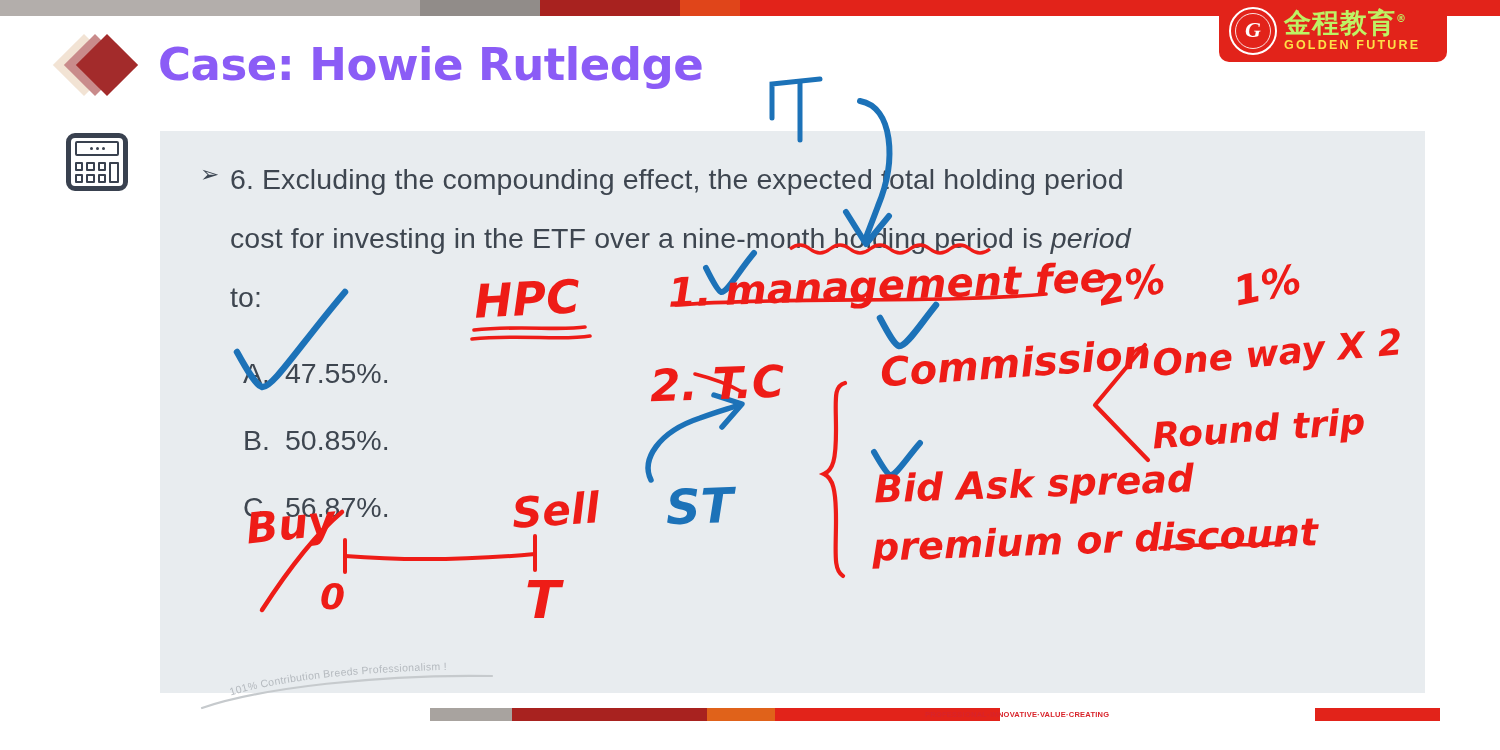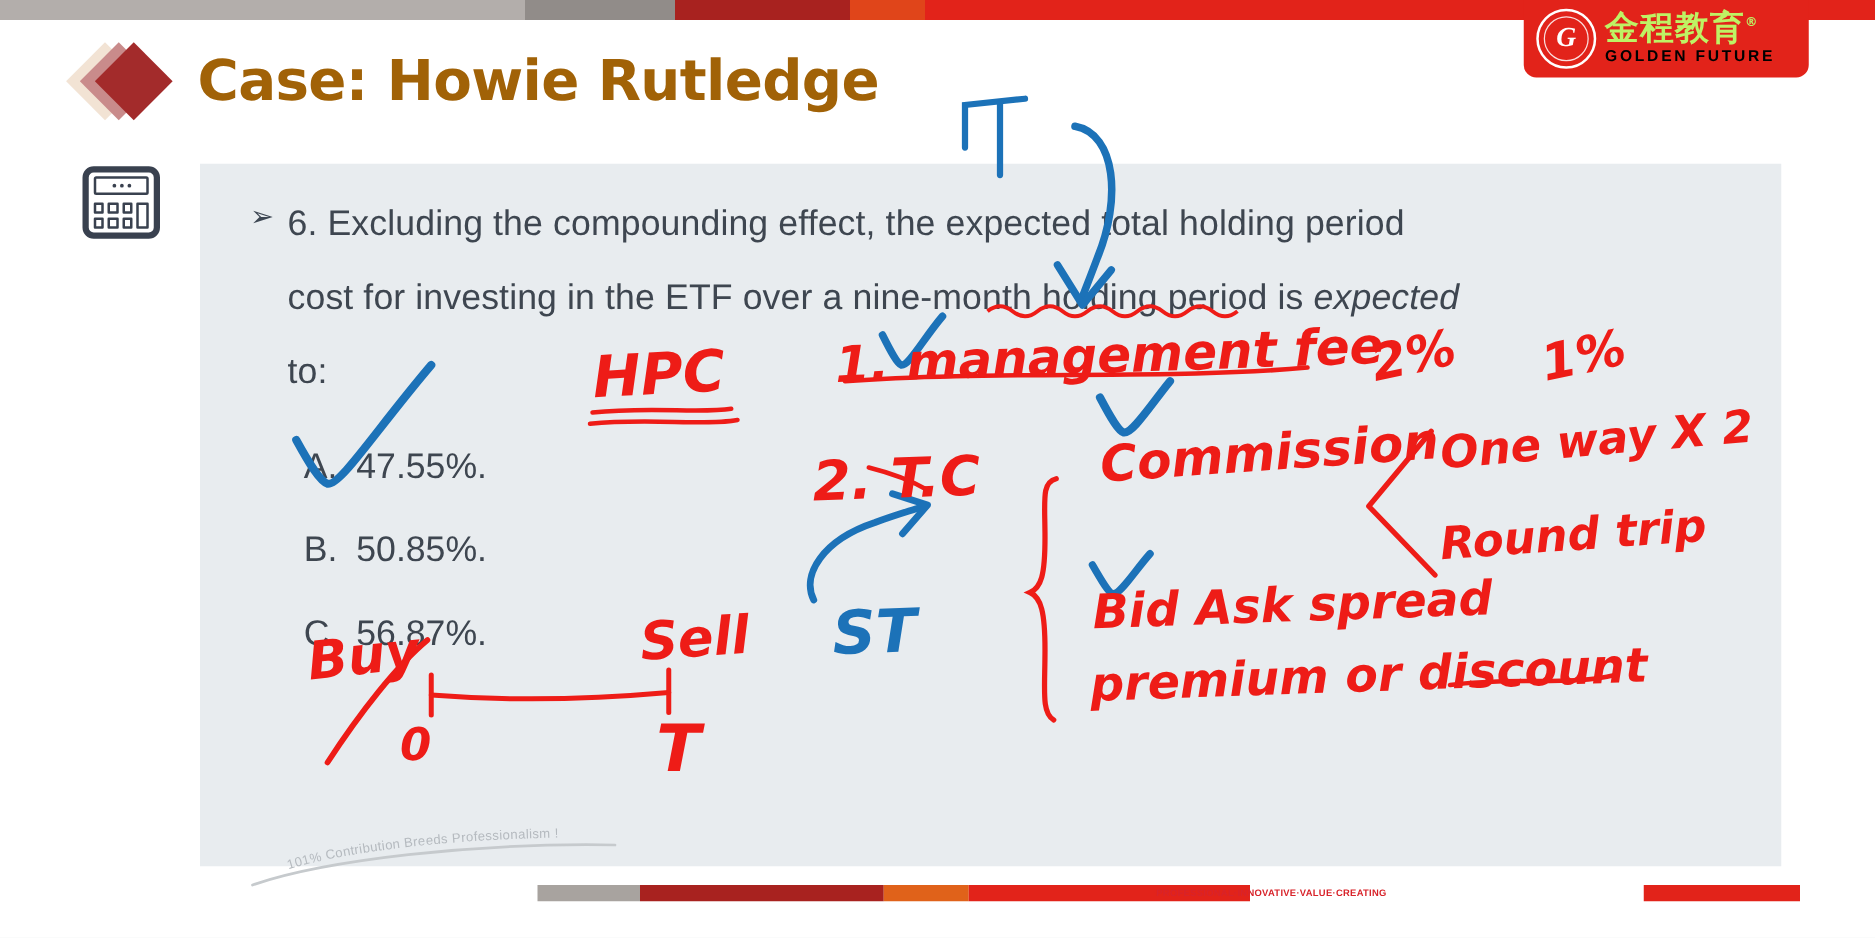--- a/index.html
+++ b/index.html
@@ -35,31 +35,31 @@
   .logo-emblem .gmark{
     color:#ffffff;font-size:22px;font-style:italic;font-weight:bold;
     font-family:"Liberation Serif", serif;line-height:1;position:relative;top:-1px;
   }
   .logo-text{margin-left:7px;display:flex;flex-direction:column;justify-content:center;}
   .logo-cn{
     color:#bef264;font-size:27px;font-weight:bold;letter-spacing:1px;line-height:1.05;
     font-family:"DejaVu Sans", sans-serif;position:relative;
   }
   .logo-cn .reg{font-size:10px;vertical-align:super;}
-  .logo-en{color:#000000;font-size:12.5px;font-weight:bold;letter-spacing:2.2px;line-height:1.2;margin-top:1px;}
+  .logo-en{color:#fde047;font-size:12.5px;font-weight:bold;letter-spacing:2.2px;line-height:1.2;margin-top:1px;}
 
   
   .title-diamonds{position:absolute;left:62px;top:33px;width:78px;height:64px;}
   .dia{position:absolute;width:44px;height:44px;transform:rotate(45deg);}
   .dia.d1{left:0px;  top:10px; background:#f2e3d4;}
   .dia.d2{left:11px; top:10px; background:#c98b8b;}
   .dia.d3{left:23px; top:10px; background:#a32b2b;}
   .slide-title{
     position:absolute;left:158px;top:38px;
-    font-size:45px;font-weight:bold;color:#a16207;
+    font-size:45px;font-weight:bold;color:#8b5cf6;
     font-family:"DejaVu Sans", sans-serif;letter-spacing:-0.5px;white-space:nowrap;
   }
 
   
   .calc-icon{position:absolute;left:66px;top:133px;width:62px;height:58px;}
   .calc-icon .body{
     position:absolute;left:0;top:0;width:62px;height:58px;
     border:5px solid #39414f;border-radius:9px;box-sizing:border-box;background:#ffffff;
   }
   .calc-icon .screen{
@@ -157,21 +157,21 @@
         <b></b>
       </div>
     <div class="enter"></div>
   </div>
 
   <div class="panel"></div>
   <div class="bullet-arrow">➢</div>
 
   <div class="qtext">
     <div>6. Excluding the compounding effect, the expected total holding period</div>
-    <div><span>cost for investing in the ETF over a nine-month holding period is </span><span class="it">expected</span></div>
+    <div><span>cost for investing in the ETF over a nine-month holding period is </span><span class="it">period</span></div>
     <div>to:</div>
   </div>
 
   <div class="opts">
     <div class="o"><span class="ol">A.</span><span>47.55%.</span></div>
     <div class="o"><span class="ol">B.</span><span>50.85%.</span></div>
     <div class="o"><span class="ol">C.</span><span>56.87%.</span></div>
   </div>
 
   <svg class="wm-curve" viewBox="0 0 300 40">

